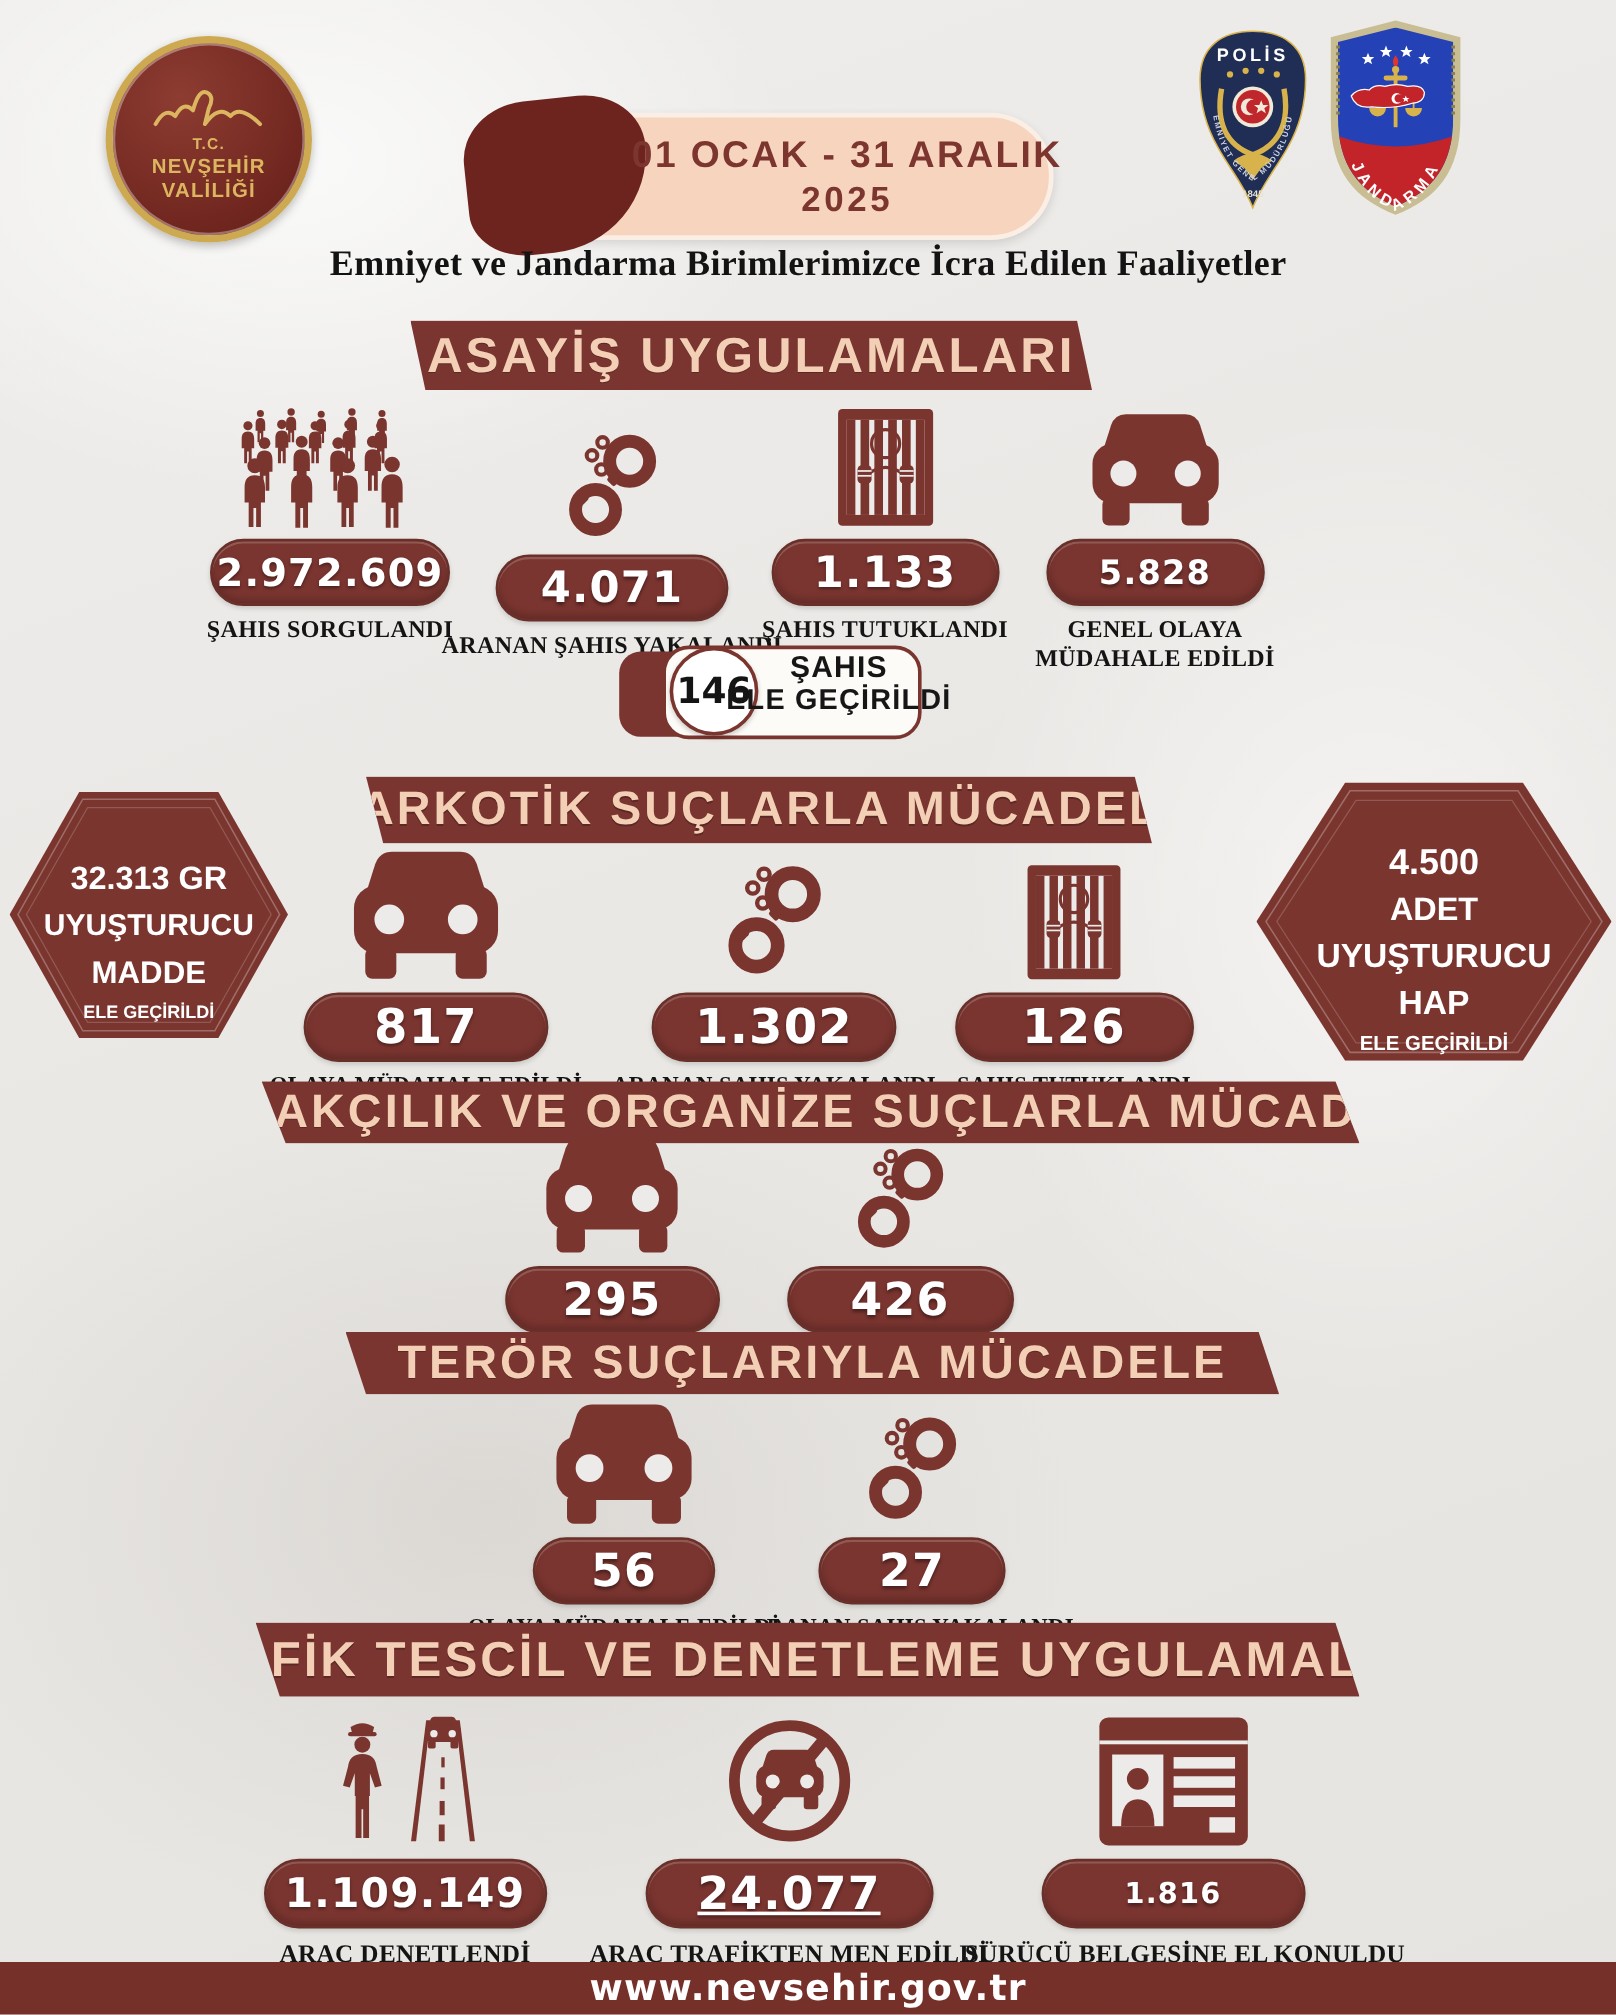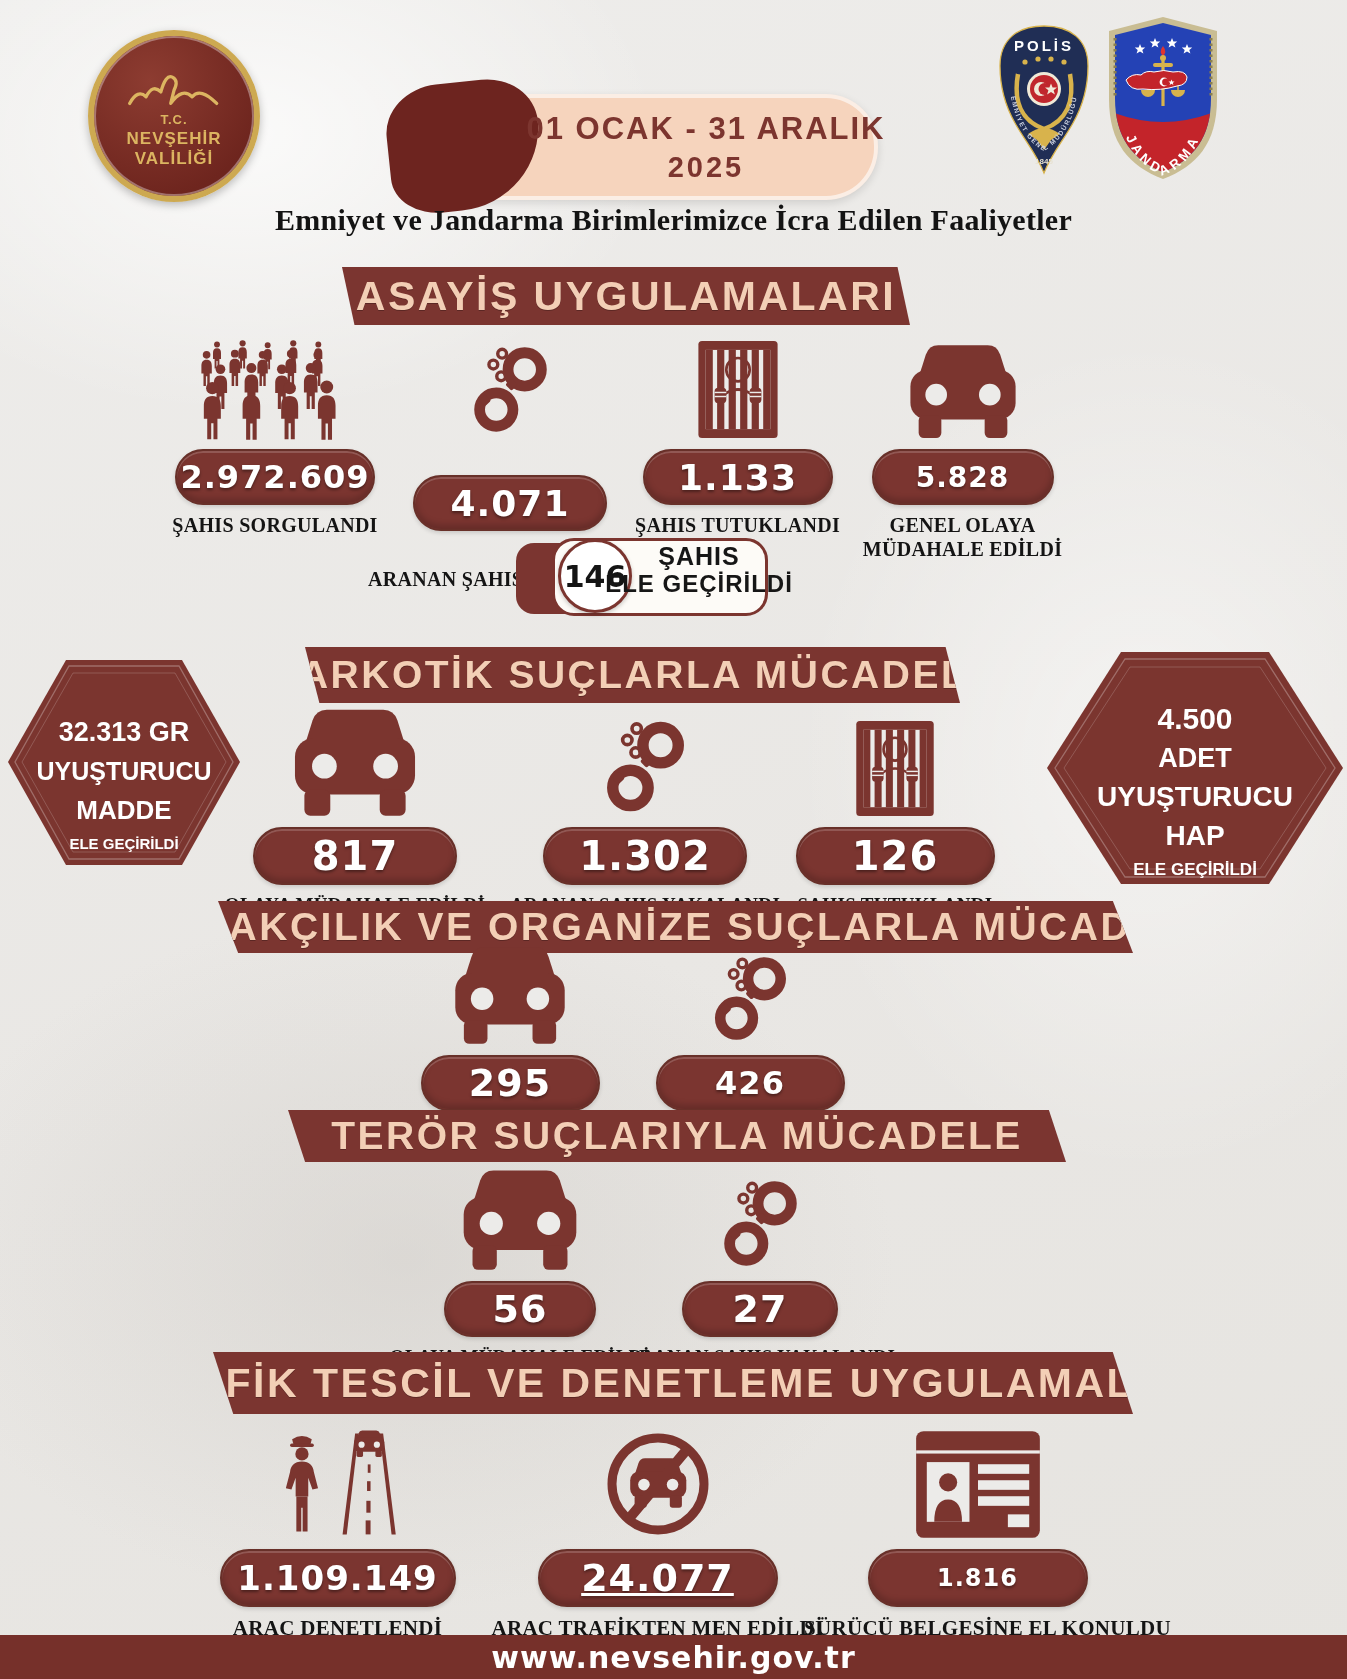--- a/index.html
+++ b/index.html
@@ -268,21 +268,21 @@
     <div class="icon-box" style="height:102px;">
         <svg width="180" height="100">
           <use href="#sym-crowd"></use>
         </svg>
       </div>
     <div class="pill" style="width:196px;height:52px;font-size:32px;">
         <span>2.972.609</span>
       </div>
     <div class="stat-label" style="font-size:20px;">ŞAHIS SORGULANDI</div>
   </div>
-  <div class="stat" style="left:400px;top:336px;width:220px;gap:28px;">
+  <div class="stat" style="left:400px;top:351px;width:220px;">
     <div class="icon-box" style="height:102px;">
         <svg width="98" height="98">
           <use href="#sym-handcuffs"></use>
         </svg>
       </div>
     <div class="pill" style="width:190px;height:52px;font-size:36px;">
         <span>4.071</span>
       </div>
     <div class="stat-label" style="font-size:20px;">ARANAN ŞAHIS YAKALANDI</div>
   </div>
@@ -398,21 +398,21 @@
         <span>295</span>
       </div>
     <div class="stat-label" style="font-size:19px;">OLAYA MÜDAHALE EDİLDİ</div>
   </div>
   <div class="stat" style="left:655px;top:950px;width:190px;">
     <div class="icon-box" style="height:96px;">
         <svg width="96" height="96">
           <use href="#sym-handcuffs"></use>
         </svg>
       </div>
-    <div class="pill" style="width:185px;height:52px;font-size:32px;">
+    <div class="pill" style="width:185px;height:52px;font-size:38px;">
         <span>426</span>
       </div>
     <div class="stat-label" style="font-size:19px;">ARANAN ŞAHIS YAKALANDI</div>
   </div>
 
   <div class="banner" style="left:288px;top:1110px;width:778px;height:52px;font-size:39px;">TERÖR SUÇLARIYLA MÜCADELE</div>
 
   <div class="stat" style="left:425px;top:1172px;width:190px;">
     <div class="icon-box" style="height:100px;">
         <svg width="122" height="106">

